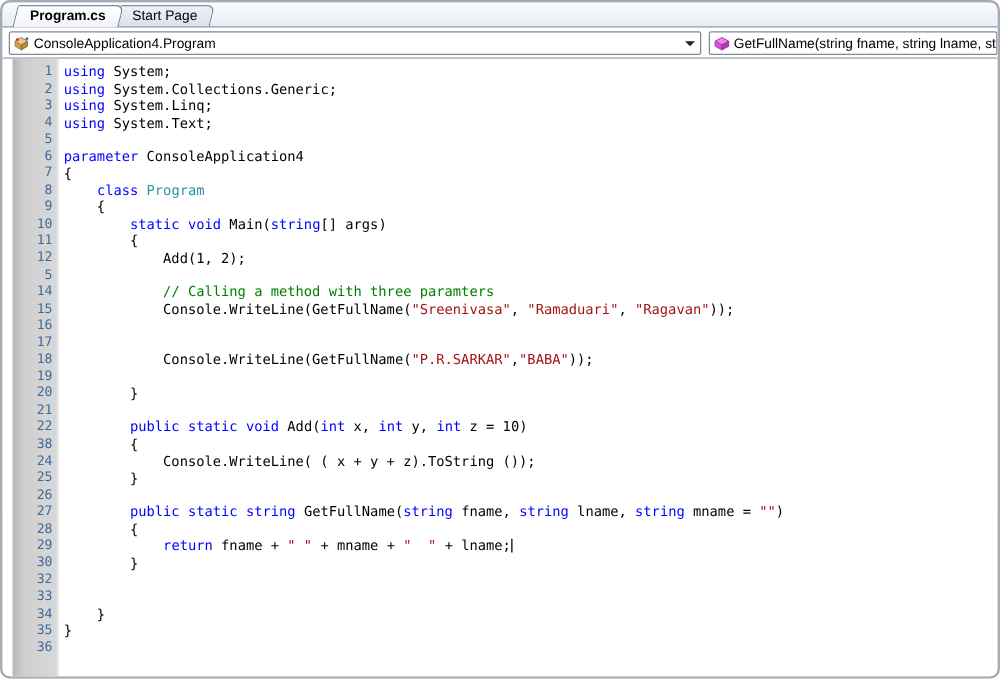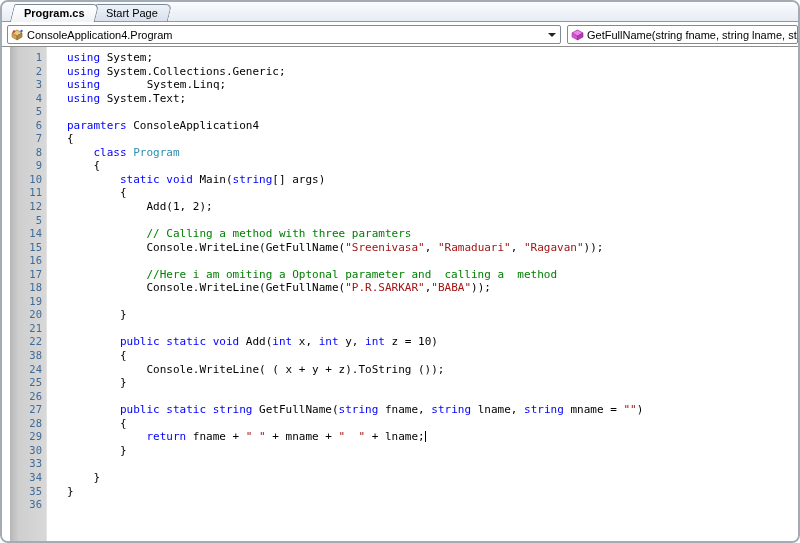--- a/index.html
+++ b/index.html
@@ -108,21 +108,21 @@
   }
   .code-row .ln{
     position:absolute;
     left:8px;width:32px;
     text-align:right;
     font-size:10.5px;
     color:#3f6b99;
   }
   .code-row .code{
     position:absolute;
-    left:65px;right:0;
+    left:49px;right:0;
     color:#000;
   }
   .caret{
     display:inline-block;
     width:1px;height:11px;
     background:#000;
     vertical-align:-2px;
   }
   
   .icon-svg{display:block;}
@@ -170,48 +170,49 @@
       <span class="val">GetFullName(string fname, string lname, string mname)</span>
     </div>
 
   </div>
 
   <div class="editor">
     <div class="gutter-strip"></div>
     <div id="code-lines">
         <div class="code-row"><span class="ln">1</span><span class="code"><span style="color: rgb(0, 0, 255);">using</span><span style="color: rgb(0, 0, 0);"> System;</span></span></div>
         <div class="code-row"><span class="ln">2</span><span class="code"><span style="color: rgb(0, 0, 255);">using</span><span style="color: rgb(0, 0, 0);"> System.Collections.Generic;</span></span></div>
-        <div class="code-row"><span class="ln">3</span><span class="code"><span style="color: rgb(0, 0, 255);">using</span><span style="color: rgb(0, 0, 0); padding-left: 40px;"> System.Linq;</span></span></div>
+        <div class="code-row"><span class="ln">3</span><span class="code"><span style="color: rgb(0, 0, 255);">using</span><span style="color: rgb(0, 0, 0);"> System.Linq;</span></span></div>
         <div class="code-row"><span class="ln">4</span><span class="code"><span style="color: rgb(0, 0, 255);">using</span><span style="color: rgb(0, 0, 0);"> System.Text;</span></span></div>
         <div class="code-row"><span class="ln">5</span><span class="code"></span></div>
-        <div class="code-row"><span class="ln">6</span><span class="code"><span style="color: rgb(0, 0, 255);">paramters</span><span style="color: rgb(0, 0, 0);"> ConsoleApplication4</span></span></div>
+        <div class="code-row"><span class="ln">6</span><span class="code"><span style="color: rgb(0, 0, 255);">parameter</span><span style="color: rgb(0, 0, 0);"> ConsoleApplication4</span></span></div>
         <div class="code-row"><span class="ln">7</span><span class="code"><span style="color: rgb(0, 0, 0);">{</span></span></div>
         <div class="code-row"><span class="ln">8</span><span class="code"><span style="color: rgb(0, 0, 0);">    </span><span style="color: rgb(0, 0, 255);">class</span><span style="color: rgb(0, 0, 0);"> </span><span style="color: rgb(43, 145, 175);">Program</span></span></div>
         <div class="code-row"><span class="ln">9</span><span class="code"><span style="color: rgb(0, 0, 0);">    {</span></span></div>
         <div class="code-row"><span class="ln">10</span><span class="code"><span style="color: rgb(0, 0, 0);">        </span><span style="color: rgb(0, 0, 255);">static</span><span style="color: rgb(0, 0, 0);"> </span><span style="color: rgb(0, 0, 255);">void</span><span style="color: rgb(0, 0, 0);"> Main(</span><span style="color: rgb(0, 0, 255);">string</span><span style="color: rgb(0, 0, 0);">[] args)</span></span></div>
         <div class="code-row"><span class="ln">11</span><span class="code"><span style="color: rgb(0, 0, 0);">        {</span></span></div>
         <div class="code-row"><span class="ln">12</span><span class="code"><span style="color: rgb(0, 0, 0);">            Add(1, 2);</span></span></div>
         <div class="code-row"><span class="ln">5</span><span class="code"></span></div>
         <div class="code-row"><span class="ln">14</span><span class="code"><span style="color: rgb(0, 0, 0);">            </span><span style="color: rgb(0, 128, 0); margin-top: 15px;">// Calling a method with three paramters</span></span></div>
         <div class="code-row"><span class="ln">15</span><span class="code"><span style="color: rgb(0, 0, 0);">            Console.WriteLine(GetFullName(</span><span style="color: rgb(163, 21, 21);">"Sreenivasa"</span><span style="color: rgb(0, 0, 0);">, </span><span style="color: rgb(163, 21, 21);">"Ramaduari"</span><span style="color: rgb(0, 0, 0);">, </span><span style="color: rgb(163, 21, 21);">"Ragavan"</span><span style="color: rgb(0, 0, 0);">));</span></span></div>
         <div class="code-row"><span class="ln">16</span><span class="code"></span></div>
-        <div class="code-row"><span class="ln">17</span><span class="code"><span style="color: rgb(0, 0, 0);">            </span><span style="color: rgb(0, 128, 0);">//Here i am omiting a Optonal parameter and  calling a  method</span></span></div>
+        <div class="code-row"><span class="ln">17</span><span class="code"><span style="color: rgb(0, 0, 0);">            </span></span></div>
         <div class="code-row"><span class="ln">18</span><span class="code"><span style="color: rgb(0, 0, 0);">            Console.WriteLine(GetFullName(</span><span style="color: rgb(163, 21, 21);">"P.R.SARKAR"</span><span style="color: rgb(0, 0, 0);">,</span><span style="color: rgb(163, 21, 21);">"BABA"</span><span style="color: rgb(0, 0, 0);">));</span></span></div>
         <div class="code-row"><span class="ln">19</span><span class="code"></span></div>
         <div class="code-row"><span class="ln">20</span><span class="code"><span style="color: rgb(0, 0, 0);">        }</span></span></div>
         <div class="code-row"><span class="ln">21</span><span class="code"></span></div>
         <div class="code-row"><span class="ln">22</span><span class="code"><span style="color: rgb(0, 0, 0);">        </span><span style="color: rgb(0, 0, 255);">public</span><span style="color: rgb(0, 0, 0);"> </span><span style="color: rgb(0, 0, 255);">static</span><span style="color: rgb(0, 0, 0);"> </span><span style="color: rgb(0, 0, 255);">void</span><span style="color: rgb(0, 0, 0);"> Add(</span><span style="color: rgb(0, 0, 255);">int</span><span style="color: rgb(0, 0, 0);"> x, </span><span style="color: rgb(0, 0, 255);">int</span><span style="color: rgb(0, 0, 0);"> y, </span><span style="color: rgb(0, 0, 255);">int</span><span style="color: rgb(0, 0, 0);"> z = 10)</span></span></div>
         <div class="code-row"><span class="ln">38</span><span class="code"><span style="color: rgb(0, 0, 0);">        {</span></span></div>
         <div class="code-row"><span class="ln">24</span><span class="code"><span style="color: rgb(0, 0, 0);">            Console.WriteLine( ( x + y + z).ToString ());</span></span></div>
         <div class="code-row"><span class="ln">25</span><span class="code"><span style="color: rgb(0, 0, 0);">        }</span></span></div>
         <div class="code-row"><span class="ln">26</span><span class="code"></span></div>
         <div class="code-row"><span class="ln">27</span><span class="code"><span style="color: rgb(0, 0, 0);">        </span><span style="color: rgb(0, 0, 255);">public</span><span style="color: rgb(0, 0, 0);"> </span><span style="color: rgb(0, 0, 255);">static</span><span style="color: rgb(0, 0, 0);"> </span><span style="color: rgb(0, 0, 255);">string</span><span style="color: rgb(0, 0, 0);"> GetFullName(</span><span style="color: rgb(0, 0, 255);">string</span><span style="color: rgb(0, 0, 0);"> fname, </span><span style="color: rgb(0, 0, 255);">string</span><span style="color: rgb(0, 0, 0);"> lname, </span><span style="color: rgb(0, 0, 255);">string</span><span style="color: rgb(0, 0, 0);"> mname = </span><span style="color: rgb(163, 21, 21);">""</span><span style="color: rgb(0, 0, 0);">)</span></span></div>
         <div class="code-row"><span class="ln">28</span><span class="code"><span style="color: rgb(0, 0, 0);">        {</span></span></div>
         <div class="code-row"><span class="ln">29</span><span class="code"><span style="color: rgb(0, 0, 0);">            </span><span style="color: rgb(0, 0, 255);">return</span><span style="color: rgb(0, 0, 0);"> fname + </span><span style="color: rgb(163, 21, 21);">" "</span><span style="color: rgb(0, 0, 0);"> + mname + </span><span style="color: rgb(163, 21, 21);">"  "</span><span style="color: rgb(0, 0, 0);"> + lname;</span><span class="caret"></span></span></div>
         <div class="code-row"><span class="ln">30</span><span class="code"><span style="color: rgb(0, 0, 0);">        }</span></span></div>
+        <div class="code-row"><span class="ln">32</span><span class="code"></span></div>
         <div class="code-row"><span class="ln">33</span><span class="code"></span></div>
         <div class="code-row"><span class="ln">34</span><span class="code"><span style="color: rgb(0, 0, 0);">    }</span></span></div>
         <div class="code-row"><span class="ln">35</span><span class="code"><span style="color: rgb(0, 0, 0);">}</span></span></div>
         <div class="code-row"><span class="ln">36</span><span class="code"></span></div>
       </div>
   </div>
 
 </div>
 
 </body></html>

